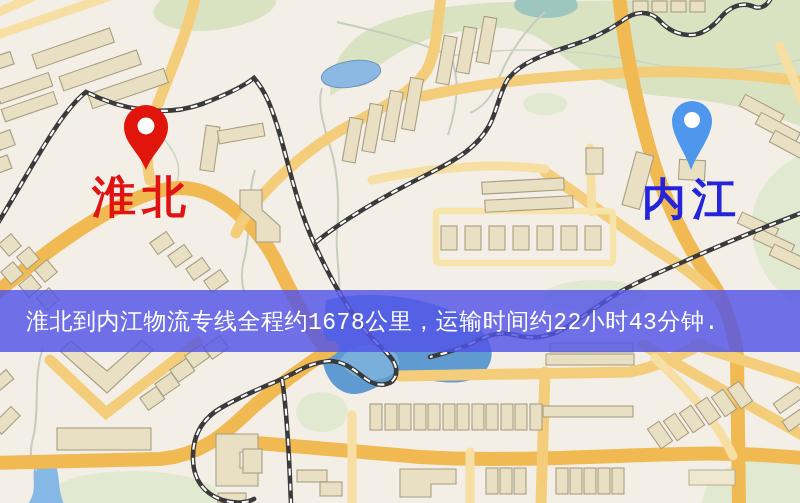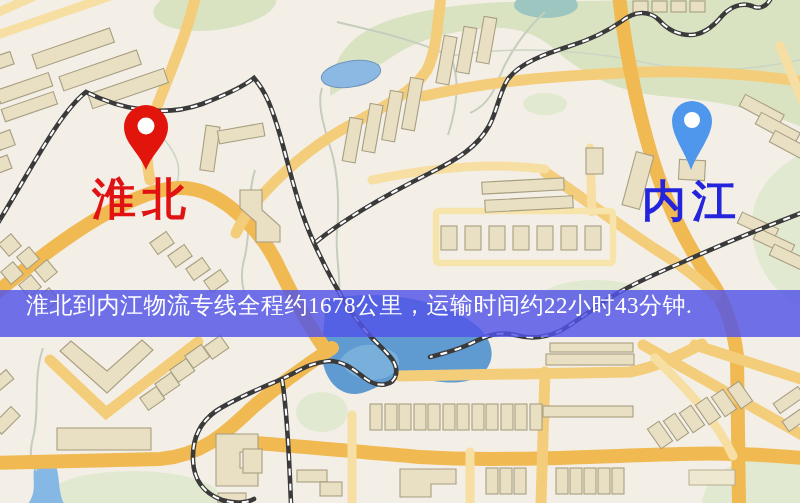--- a/index.html
+++ b/index.html
@@ -1,37 +1,37 @@
 <!DOCTYPE html>
 <html><head>
 <meta charset="utf-8">
 <style>
   html,body{margin:0;padding:0;background:#888;}
   .stage{position:relative;width:800px;height:503px;overflow:hidden;background:#f3efe7;
-         font-family:Liberation Serif, serif;}
+         font-family:Liberation Mono, monospace;}
   .stage svg{position:absolute;left:0;top:0;filter:saturate(.96) blur(.3px);}
   
   .bld{fill:#e9e0c2;stroke:#a89e80;stroke-width:1.1}
   .bld2{fill:#efe8d0;stroke:#b8ae90;stroke-width:1}
   .grn{fill:#d9e3c1}
   .grn2{fill:#e2e9d0}
   .rdA{stroke:#f2b94e;stroke-width:14;fill:none;stroke-linecap:round}
   .rdB{stroke:#f6cd77;stroke-width:11;fill:none;stroke-linecap:round}
   .rdC{stroke:#f8dfa0;stroke-width:9;fill:none;stroke-linecap:round}
   .strm{stroke:#c6cdbd;stroke-width:2;fill:none}
   .strm2{stroke:#ccd5c2;stroke-width:1.6;fill:none}
   .rail-b{stroke:#3a3a3a;stroke-width:4.6;fill:none;stroke-linecap:round}
   .rail-d{stroke:#ffffff;stroke-width:2.1;fill:none;stroke-dasharray:7 8}
   
   .city-label{position:absolute;font-weight:bold;font-size:44px;line-height:1;
               letter-spacing:6px;white-space:nowrap;}
   .city-label.origin{left:92px;top:178px;color:#e11212;}
   .city-label.dest{left:642px;top:180px;color:#2424dc;text-align:center;}
-  .banner{position:absolute;left:0;right:0;top:290px;height:47px;
-          background:rgba(82,84,232,.82);display:flex;
+  .banner{position:absolute;left:0;right:0;top:290px;height:62px;
+          background:rgba(82,84,232,.82);display:flex;align-items:center;
           padding-left:26px;box-sizing:border-box;}
   .banner span{color:#ffffff;font-size:23px;letter-spacing:.5px;white-space:nowrap;}
 </style>
 </head>
 <body>
 
 <div class="stage">
 
   <svg width="800" height="503" viewBox="0 0 800 503">
     <defs>

